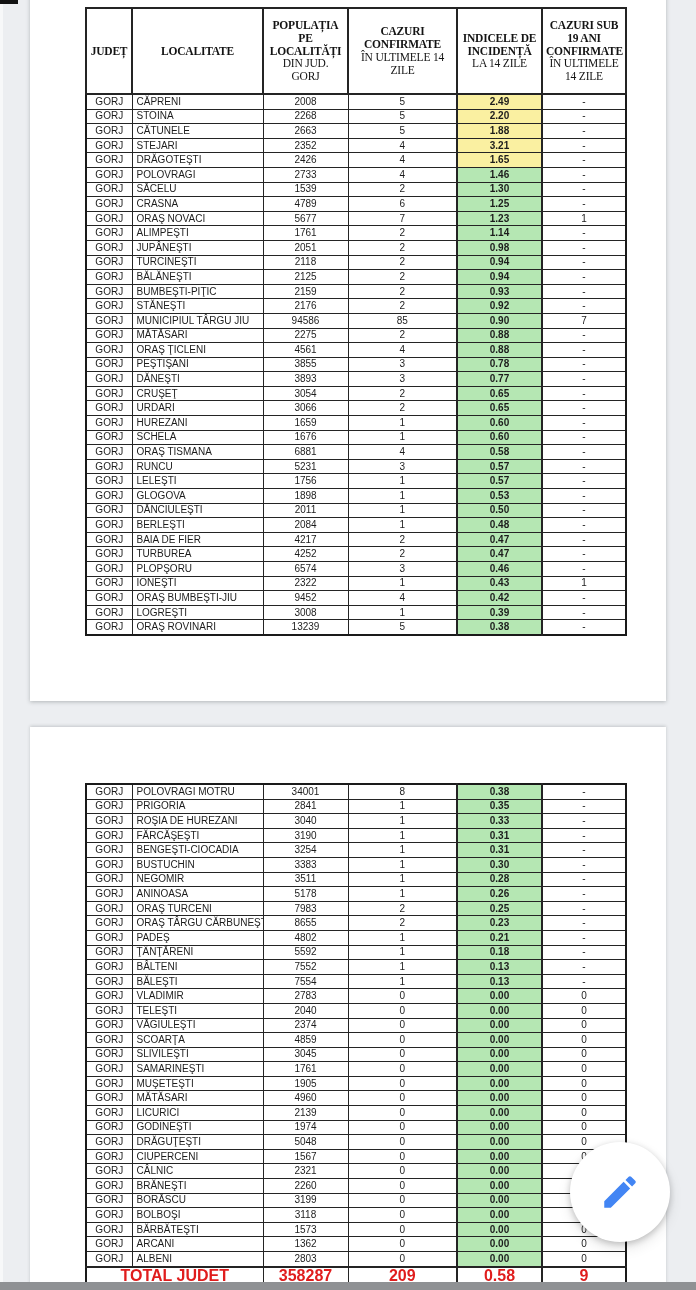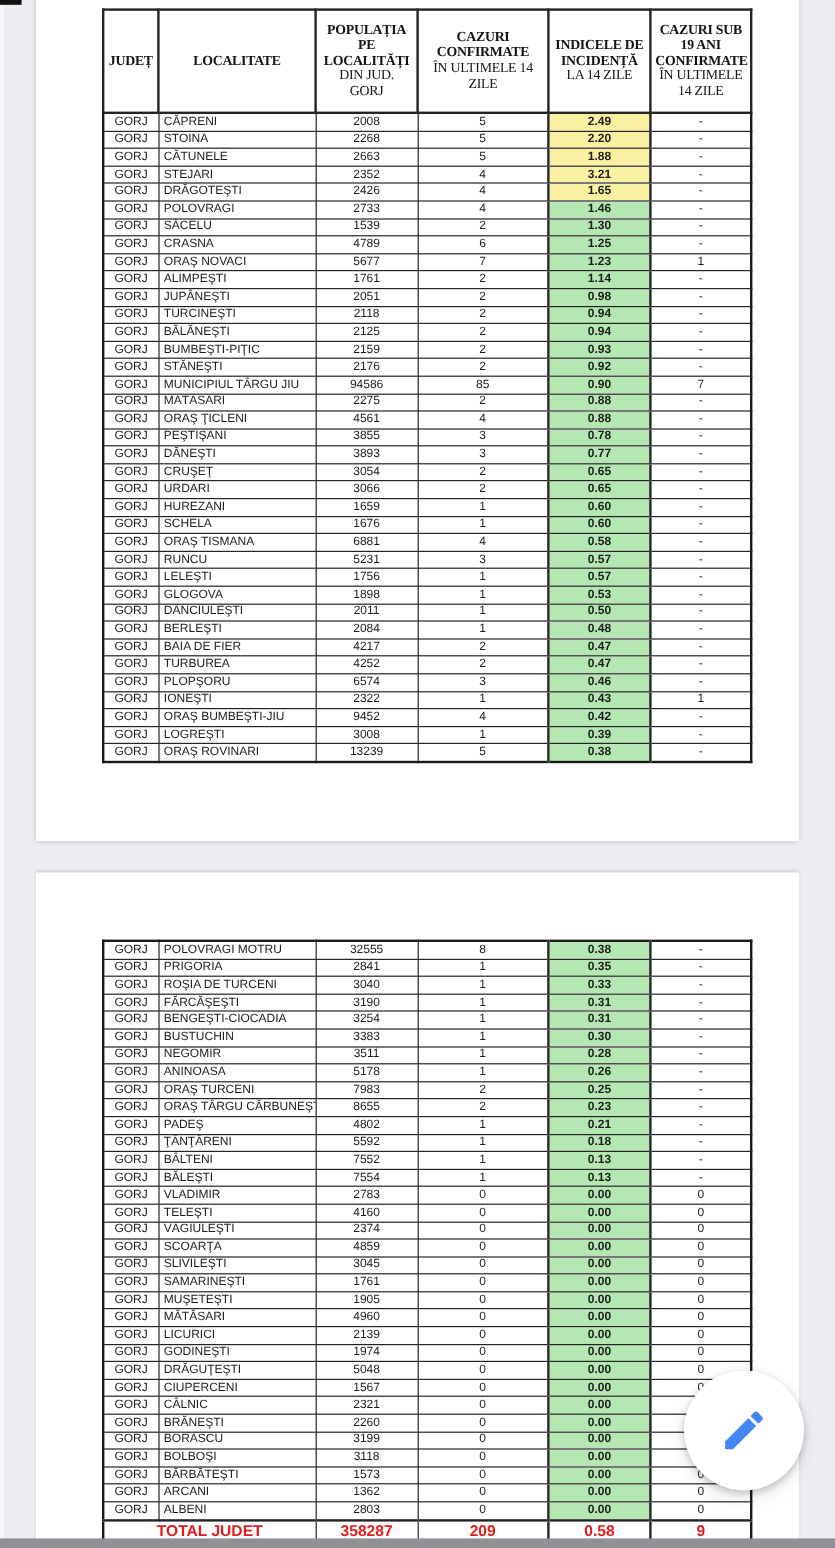--- a/index.html
+++ b/index.html
@@ -33,21 +33,21 @@
      font-family:"Liberation Serif", serif;font-size:11.5px;letter-spacing:-.2px;
      line-height:1.12;font-weight:bold;color:#141414;}
   th .h-sub{display:block;font-weight:normal;}
   th .h-strong{display:block;font-weight:bold;}
   table{border:2px solid #1a1a1a;}
   td.c-loc{text-align:left;padding-left:4px;}
   td.c-ind{font-weight:bold;border-left-width:2px;border-right-width:2px;}
   th.c-ind{border-left-width:2px;border-right-width:2px;}
   td.c-ind.yellow{background:var(--yellow,#faf0a1);}
   td.c-ind.green{background:var(--green,#b5e7b3);}
-  tr.total-row td{font-weight:bold;color:var(--red,#e01d1d);border-top-width:2px;height:15px;font-size:13px;}
+  tr.total-row td{font-weight:bold;color:var(--red,#e01d1d);border-top-width:2px;height:15px;font-size:16px;}
   tr.total-row td.c-ind{background:#ffffff;}
   .fab{
     position:absolute;left:570px;top:1142px;width:100px;height:100px;border-radius:50%;
     background:#ffffff;z-index:8;cursor:pointer;border:none;
     box-shadow:0 2px 6px rgba(0,0,0,.20), 0 6px 14px rgba(0,0,0,.10);
     display:flex;align-items:center;justify-content:center;
   }
   .fab svg{width:42px;height:42px;}
   .bottom-bar{
     position:absolute;left:0;top:1282px;width:696px;height:8px;
@@ -405,36 +405,36 @@
         <col class="w-loc">
         <col class="w-pop">
       <col class="w-caz">
         <col class="w-ind">
         <col class="w-sub">
     </colgroup>
     <tbody>
         <tr>
     <td class="c-jud">GORJ</td>
     <td class="c-loc">POLOVRAGI MOTRU</td>
-    <td class="c-pop">32555</td>
+    <td class="c-pop">34001</td>
     <td class="c-caz">8</td>
     <td class="c-ind green">0.38</td>
     <td class="c-sub">-</td>
   </tr>
         <tr>
     <td class="c-jud">GORJ</td>
     <td class="c-loc">PRIGORIA</td>
     <td class="c-pop">2841</td>
     <td class="c-caz">1</td>
     <td class="c-ind green">0.35</td>
     <td class="c-sub">-</td>
   </tr>
         <tr>
     <td class="c-jud">GORJ</td>
-    <td class="c-loc">ROŞIA DE TURCENI</td>
+    <td class="c-loc">ROŞIA DE HUREZANI</td>
     <td class="c-pop">3040</td>
     <td class="c-caz">1</td>
     <td class="c-ind green">0.33</td>
     <td class="c-sub">-</td>
   </tr>
         <tr>
     <td class="c-jud">GORJ</td>
     <td class="c-loc">FĂRCĂŞEŞTI</td>
     <td class="c-pop">3190</td>
     <td class="c-caz">1</td>
@@ -525,21 +525,21 @@
     <td class="c-jud">GORJ</td>
     <td class="c-loc">VLADIMIR</td>
     <td class="c-pop">2783</td>
     <td class="c-caz">0</td>
     <td class="c-ind green">0.00</td>
     <td class="c-sub">0</td>
   </tr>
         <tr>
     <td class="c-jud">GORJ</td>
     <td class="c-loc">TELEŞTI</td>
-    <td class="c-pop">4160</td>
+    <td class="c-pop">2040</td>
     <td class="c-caz">0</td>
     <td class="c-ind green">0.00</td>
     <td class="c-sub">0</td>
   </tr>
         <tr>
     <td class="c-jud">GORJ</td>
     <td class="c-loc">VĂGIULEŞTI</td>
     <td class="c-pop">2374</td>
     <td class="c-caz">0</td>
     <td class="c-ind green">0.00</td>

